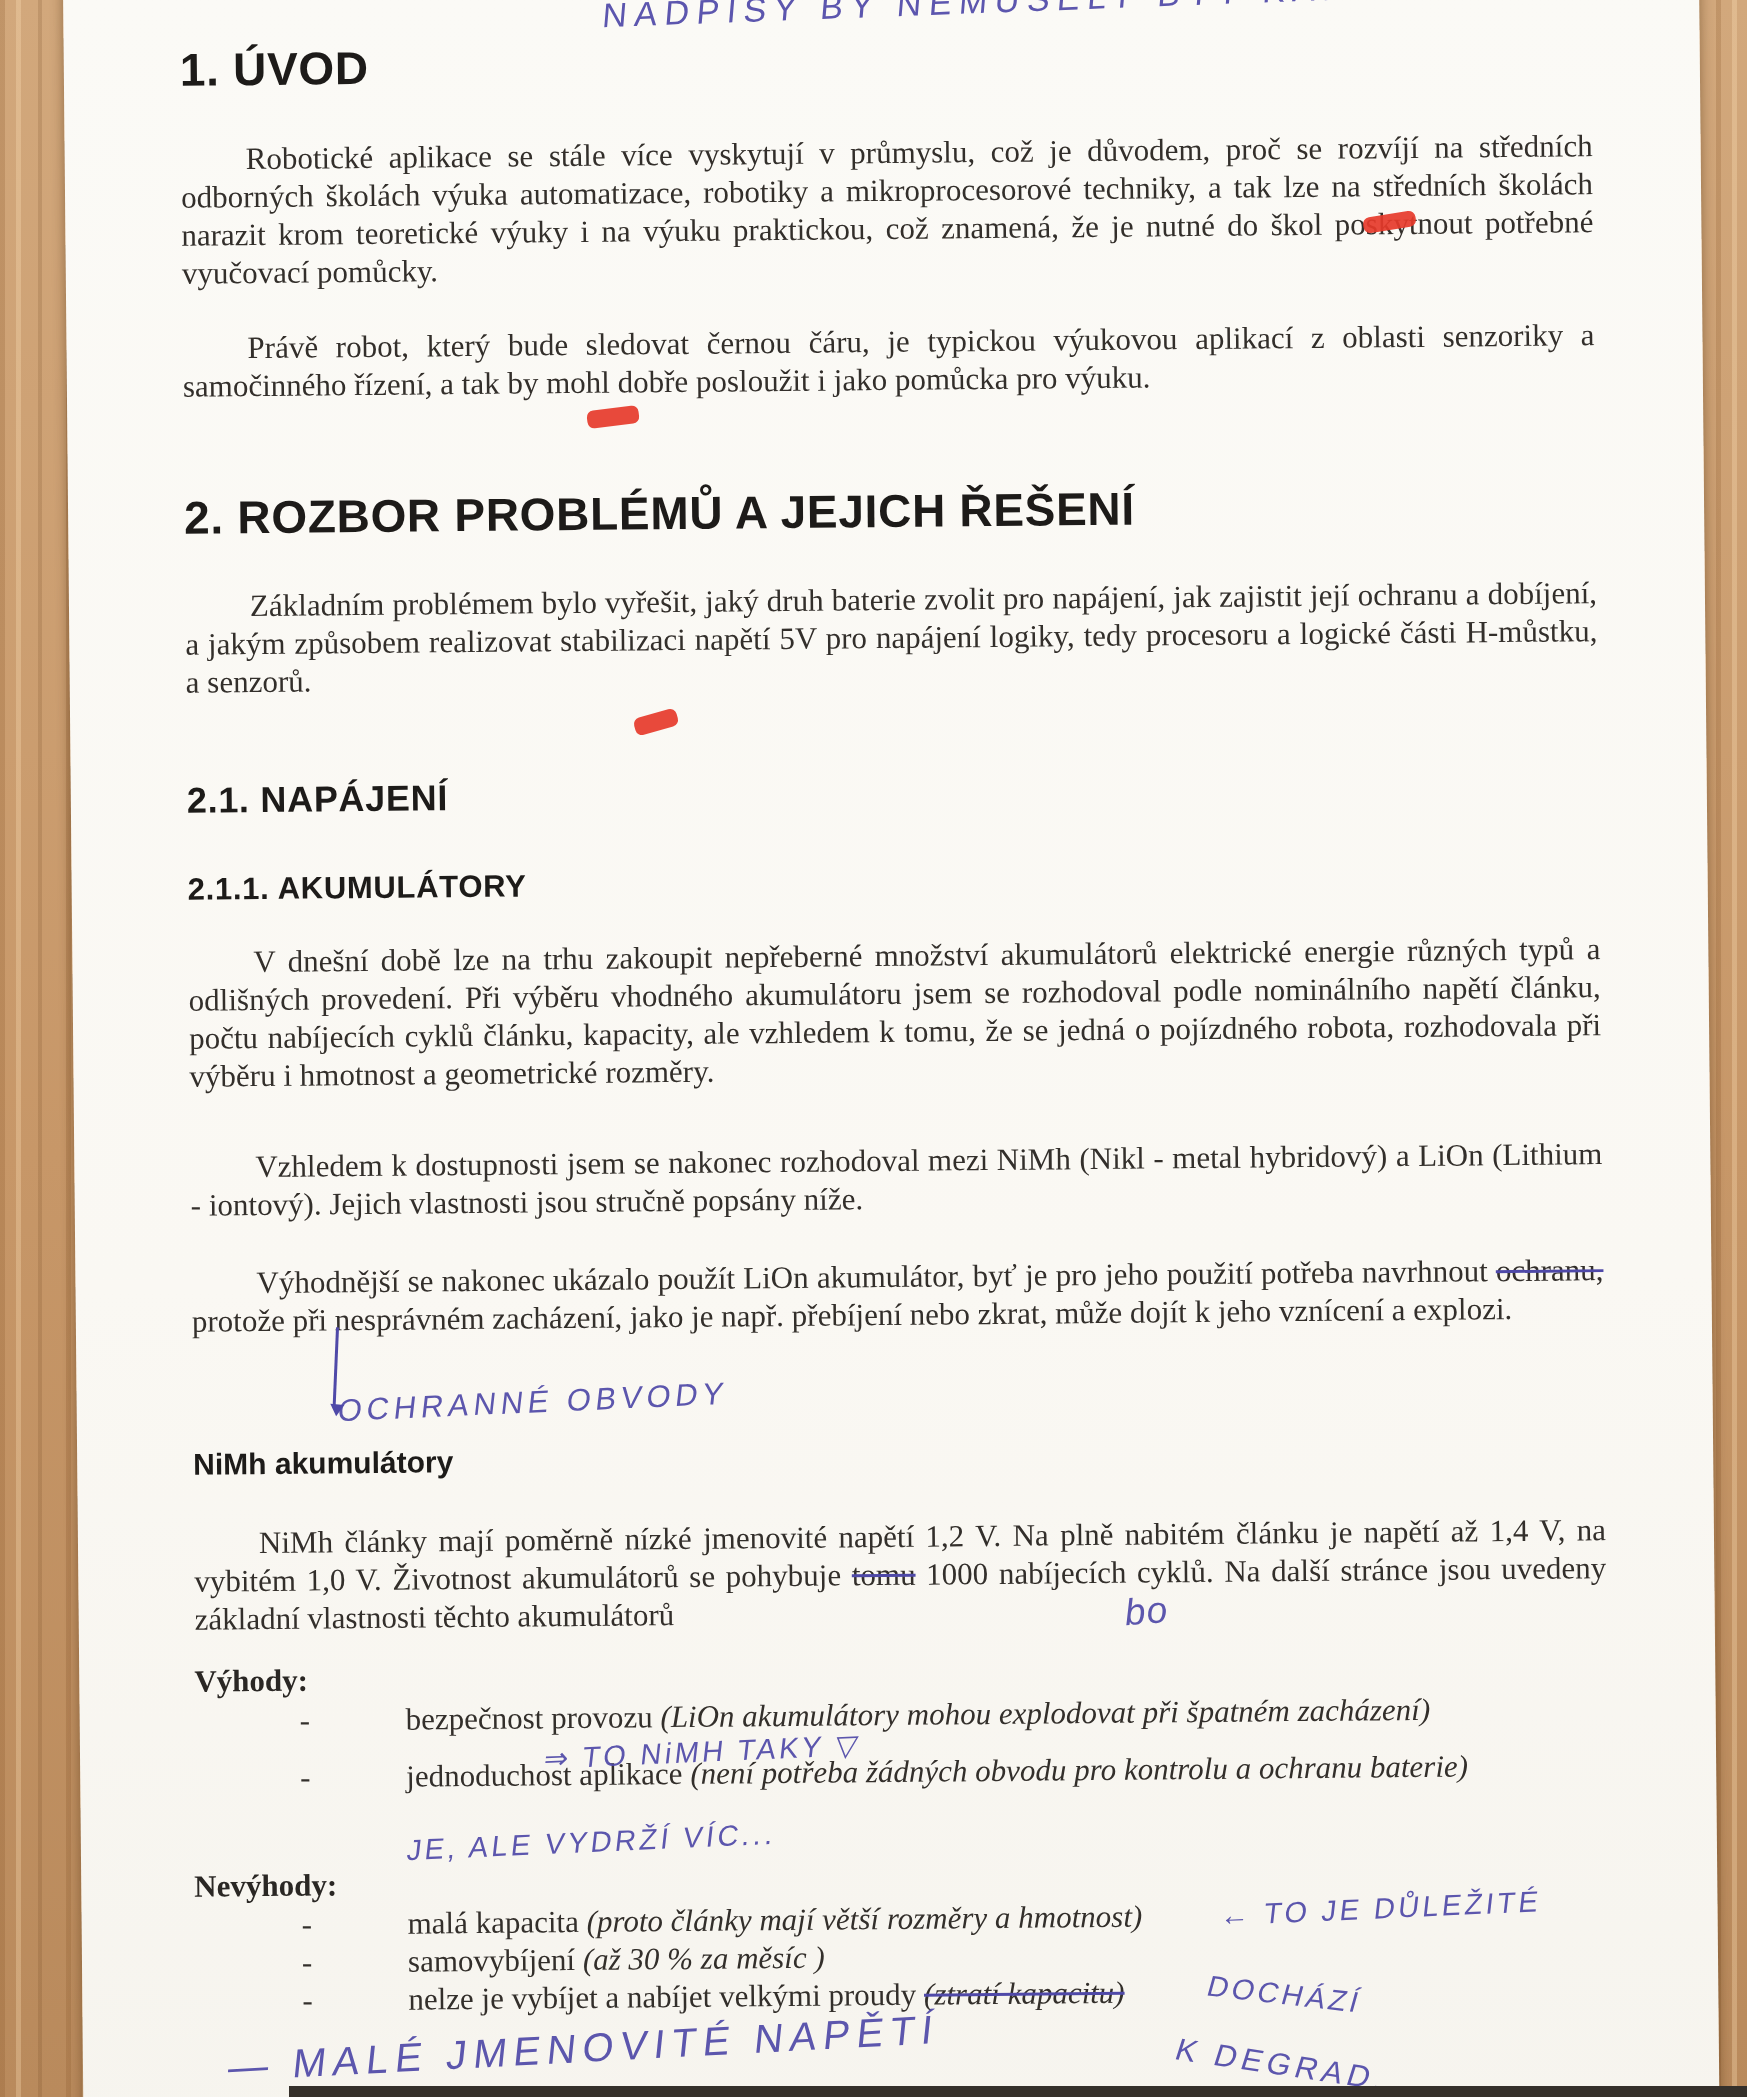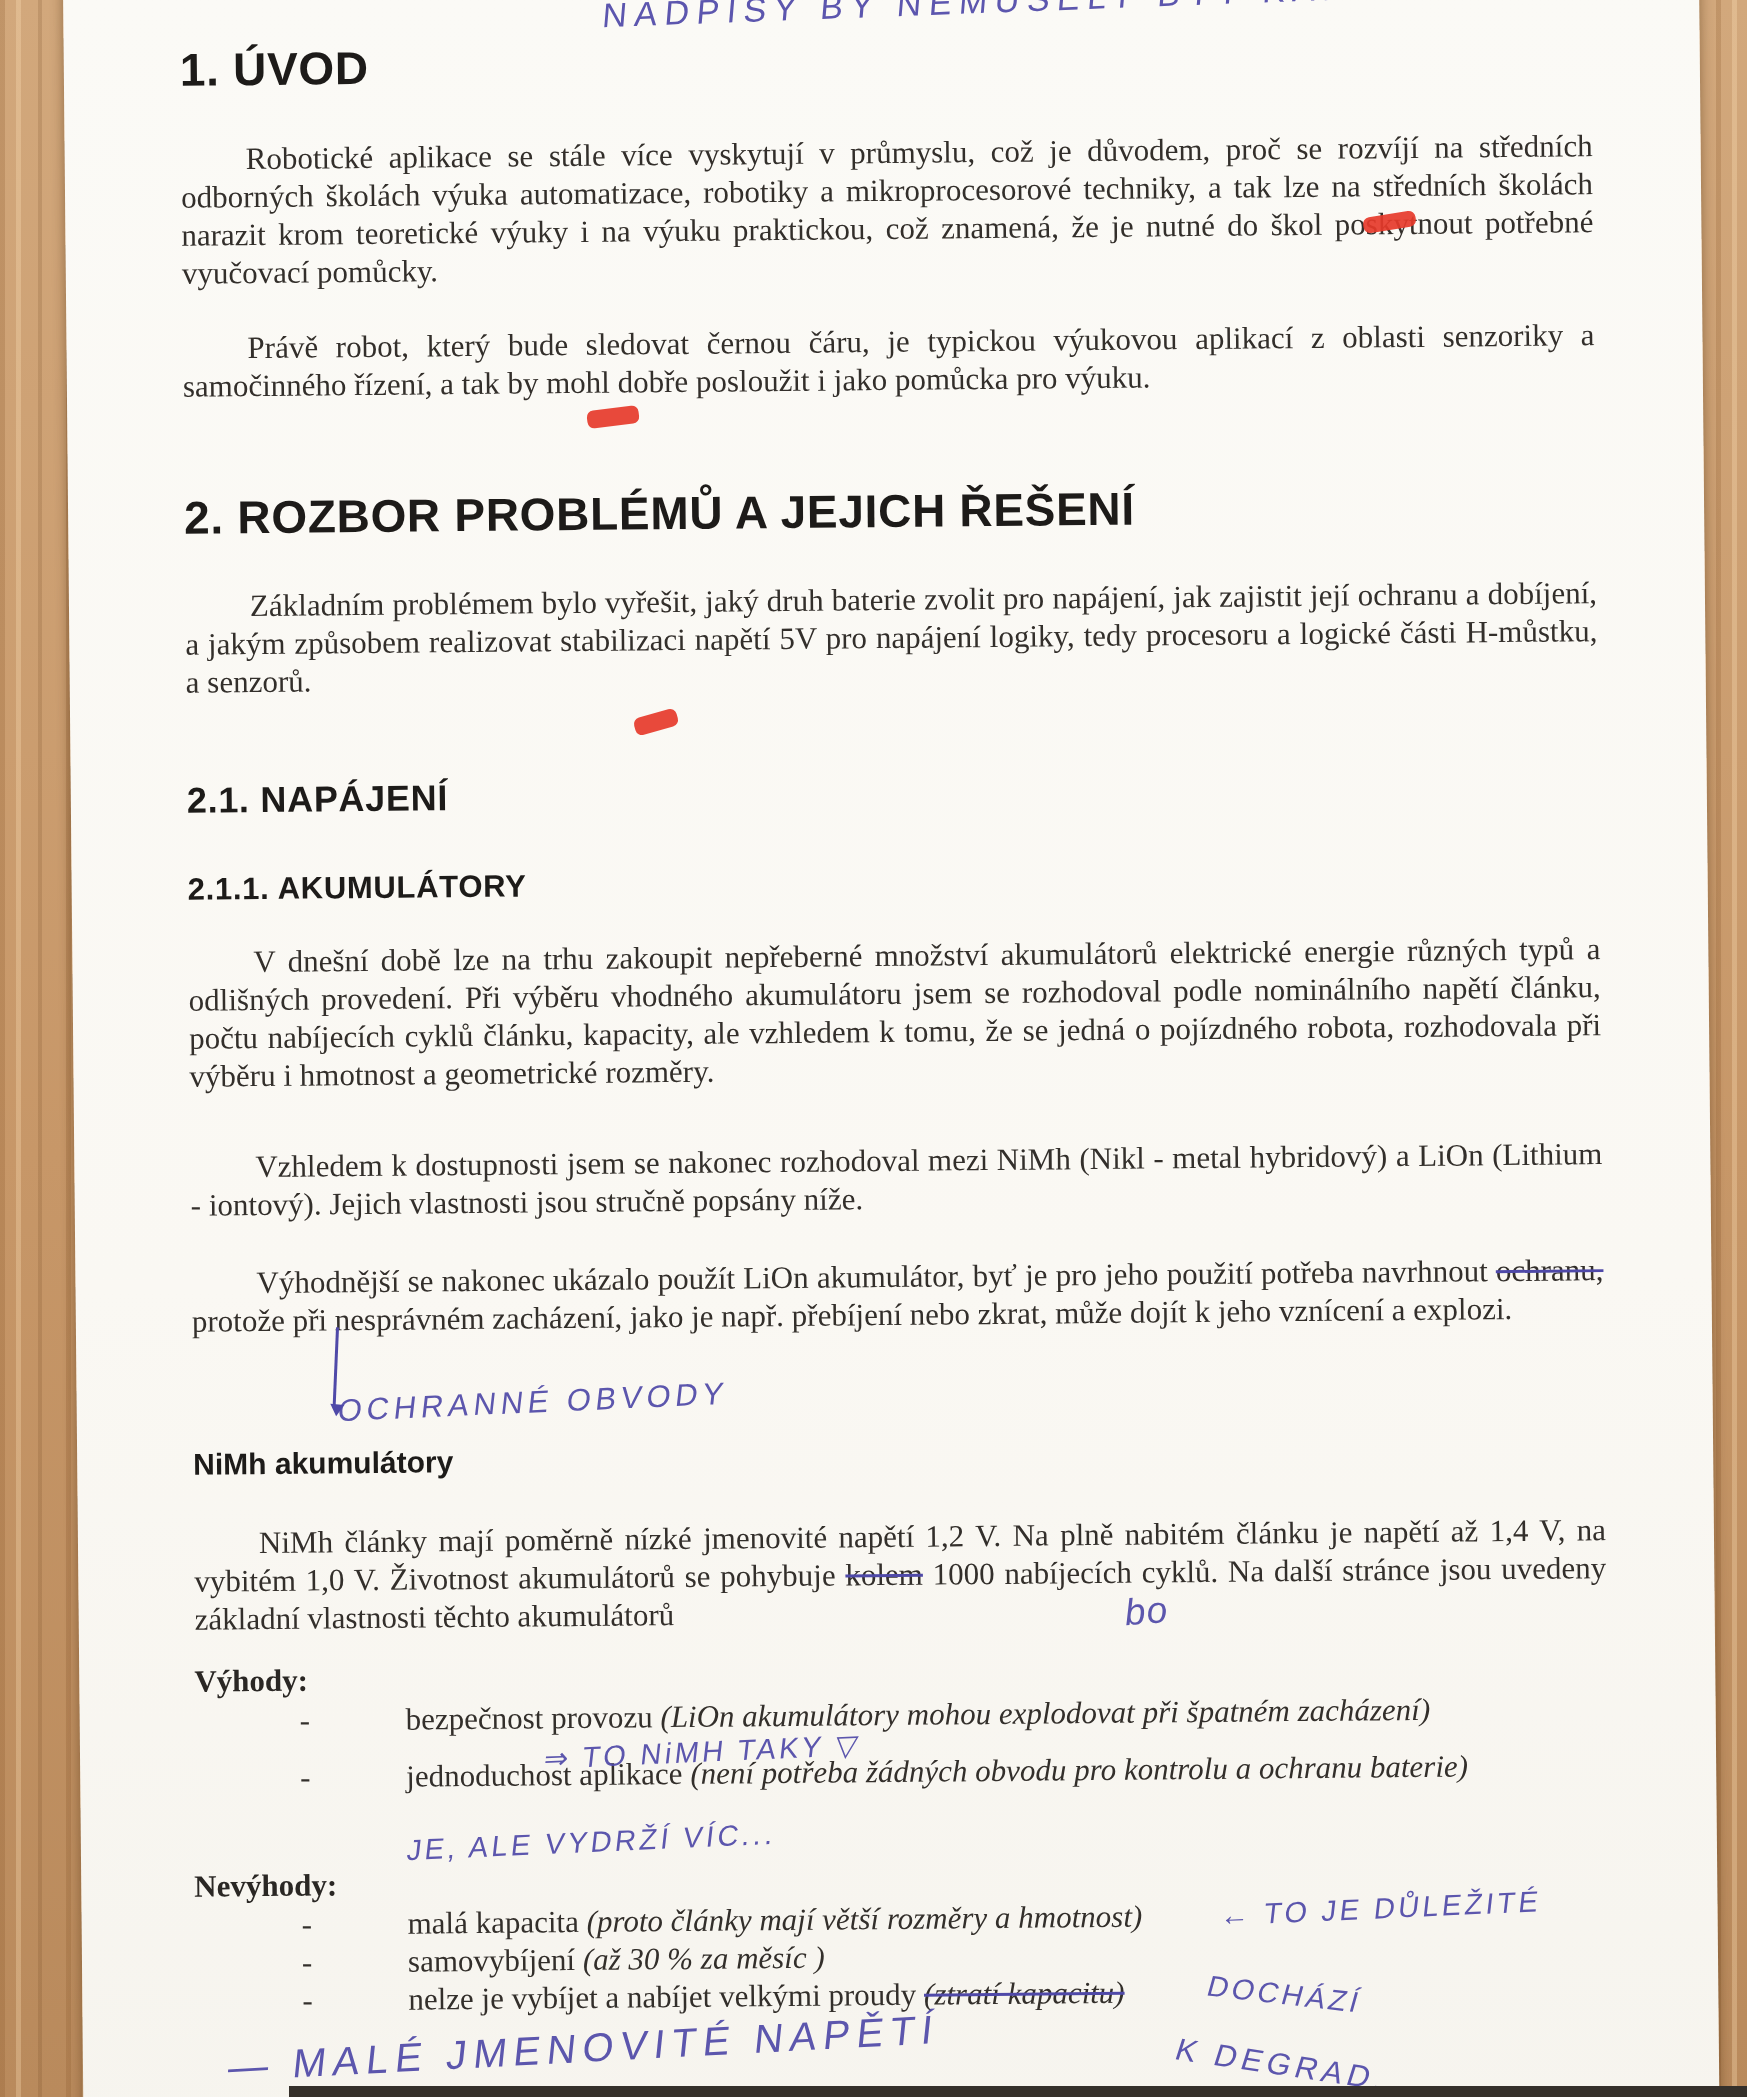--- a/index.html
+++ b/index.html
@@ -69,21 +69,21 @@
 
     <div class="abs body-text indent" style="left:116px;top:1278px;"><span>Výhodnější se nakonec ukázalo použít LiOn akumulátor, byť je pro jeho použití potřeba navrhnout </span><span class="strike">ochranu,</span><span> protože při nesprávném zacházení, jako je např. přebíjení nebo zkrat, může dojít k jeho vznícení a explozi.</span></div>
 
     <div class="pen-line" style="left:258px;top:1342px;width:2.7px;height:81px;transform:rotate(3deg);"></div>
     <div class="arrow-head" style="left:253px;top:1419px;transform:rotate(6deg);"></div>
 
     <div class="abs hw hw-mid" style="left:261px;top:1401px;">OCHRANNÉ OBVODY</div>
 
     <div class="abs h-sans h5" style="left:116px;top:1461px;letter-spacing:0;">NiMh akumulátory</div>
 
-    <div class="abs body-text indent" style="left:116px;top:1538px;"><span>NiMh články mají poměrně nízké jmenovité napětí 1,2 V. Na plně nabitém článku je napětí až 1,4 V, na vybitém 1,0 V. Životnost akumulátorů se pohybuje </span><span class="strike">kolem</span><span> 1000 nabíjecích cyklů. Na další stránce jsou uvedeny základní vlastnosti těchto akumulátorů</span></div>
+    <div class="abs body-text indent" style="left:116px;top:1538px;"><span>NiMh články mají poměrně nízké jmenovité napětí 1,2 V. Na plně nabitém článku je napětí až 1,4 V, na vybitém 1,0 V. Životnost akumulátorů se pohybuje </span><span class="strike">tomu</span><span> 1000 nabíjecích cyklů. Na další stránce jsou uvedeny základní vlastnosti těchto akumulátorů</span></div>
 
     <div class="abs hw hw-bo" style="left:1046px;top:1613px;">bo</div>
 
     <div class="abs label-bold" style="left:115px;top:1677px;">Výhody:</div>
 
     <div class="abs bullets" style="left:220px;top:1716px;">
       <div class="bullet" style="margin-bottom:19px;">
         <span class="dash">-</span>
         <span><span>bezpečnost provozu </span><span class="ital">(LiOn akumulátory mohou explodovat při špatném zacházení)</span></span>
       </div>

